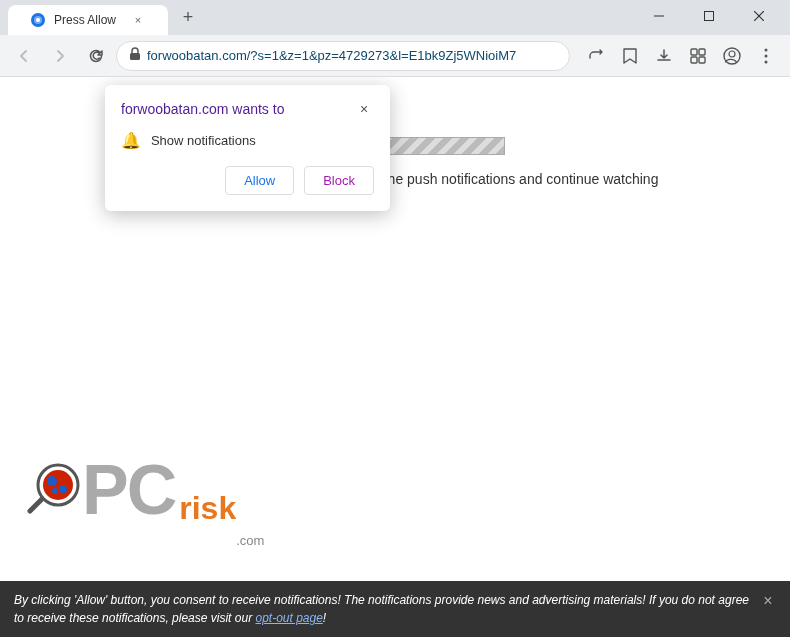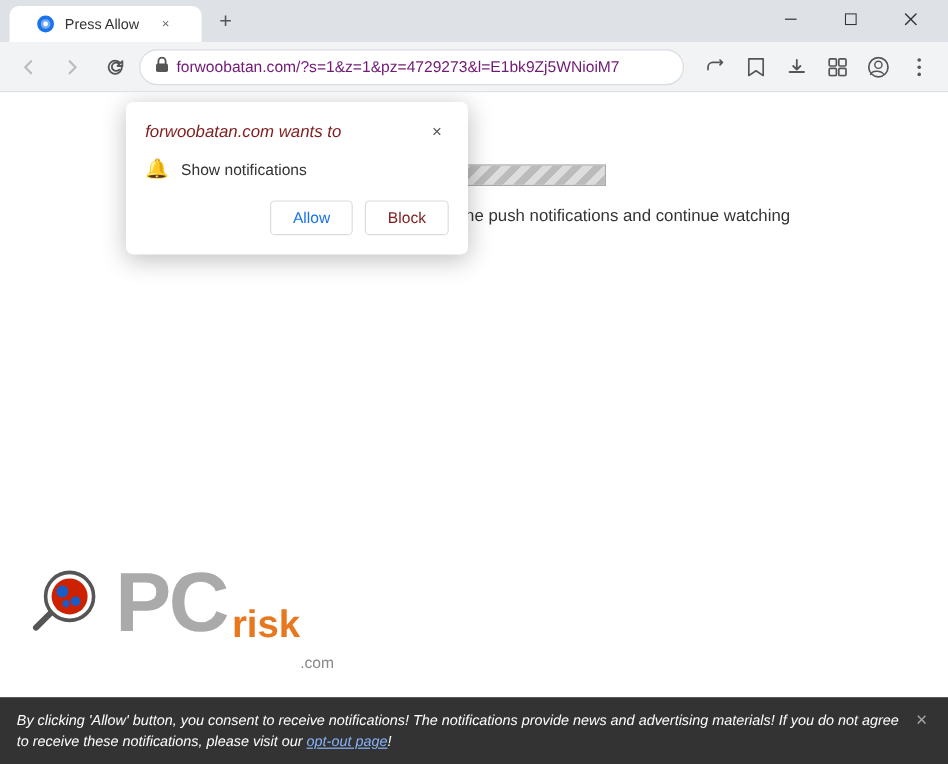--- a/index.html
+++ b/index.html
@@ -129,21 +129,21 @@
       font-size: 13px;
       color: #333;
     }
     .lock-icon {
       color: #555;
       font-size: 12px;
     }
     .address-text {
       flex: 1;
       font-size: 13px;
-      color: #701a75;
+      color: #0c4a6e;
     }
     .nav-right-icons {
       display: flex;
       align-items: center;
       gap: 2px;
       margin-left: 6px;
     }
 
     
     .browser-content {
@@ -197,25 +197,25 @@
     .page-instruction strong {
       font-weight: bold;
     }
     .page-instruction .guillemets {
       font-style: normal;
     }
 
     
     .logo-area {
       position: absolute;
-      bottom: 100px;
+      bottom: 112px;
       left: 20px;
       display: flex;
       align-items: center;
-      gap: 14px;
+      gap: 0;
     }
 
     
     .pcrisk-logo {
       display: flex;
       align-items: center;
       gap: 4px;
     }
 
     .logo-magnifier {
@@ -263,22 +263,21 @@
       z-index: 100;
     }
     .popup-header {
       display: flex;
       align-items: center;
       justify-content: space-between;
       margin-bottom: 12px;
     }
     .popup-title {
       font-size: 14px;
-      color: #7f1d1d;
-      font-style: italic;
+      color: #4c1d95;
     }
     .popup-close {
       width: 20px;
       height: 20px;
       display: flex;
       align-items: center;
       justify-content: center;
       cursor: pointer;
       color: #555;
       font-size: 14px;
@@ -308,21 +307,21 @@
       border-radius: 4px;
       font-size: 13px;
       cursor: pointer;
       border: 1px solid #dadce0;
       background: #fff;
       color: #1a73e8;
       font-weight: 500;
     }
     .popup-btn.block-btn {
       border: 1px solid #dadce0;
-      color: #7f1d1d;
+      color: #a21caf;
     }
     .popup-btn.allow-btn {
       border: 1px solid #dadce0;
       color: #1a73e8;
     }
 
     
     .bottom-bar {
       position: absolute;
       bottom: 0;

